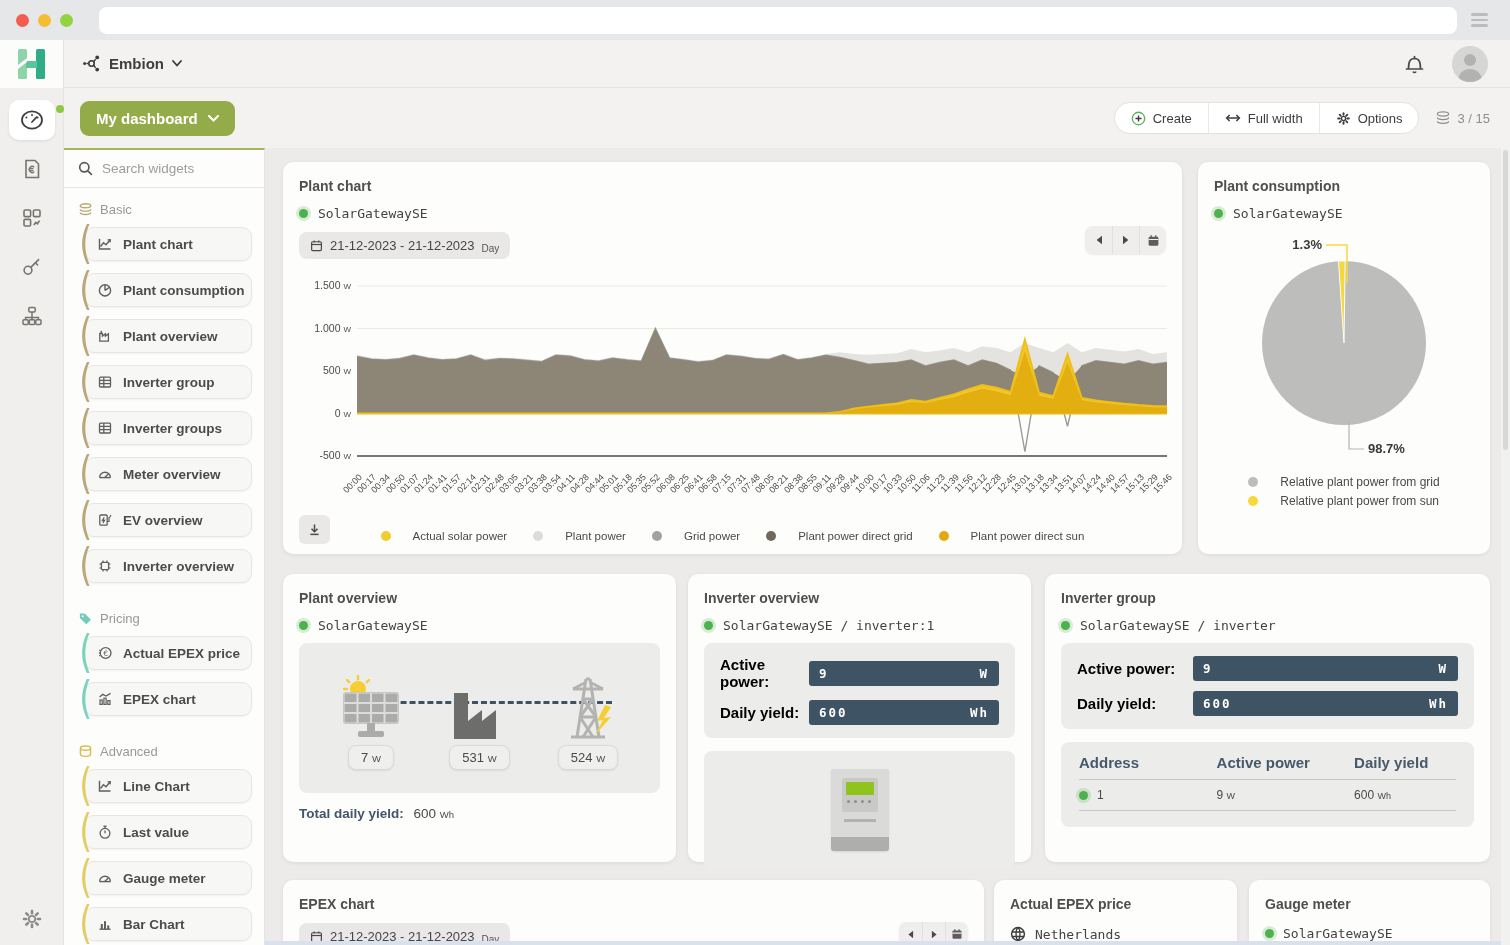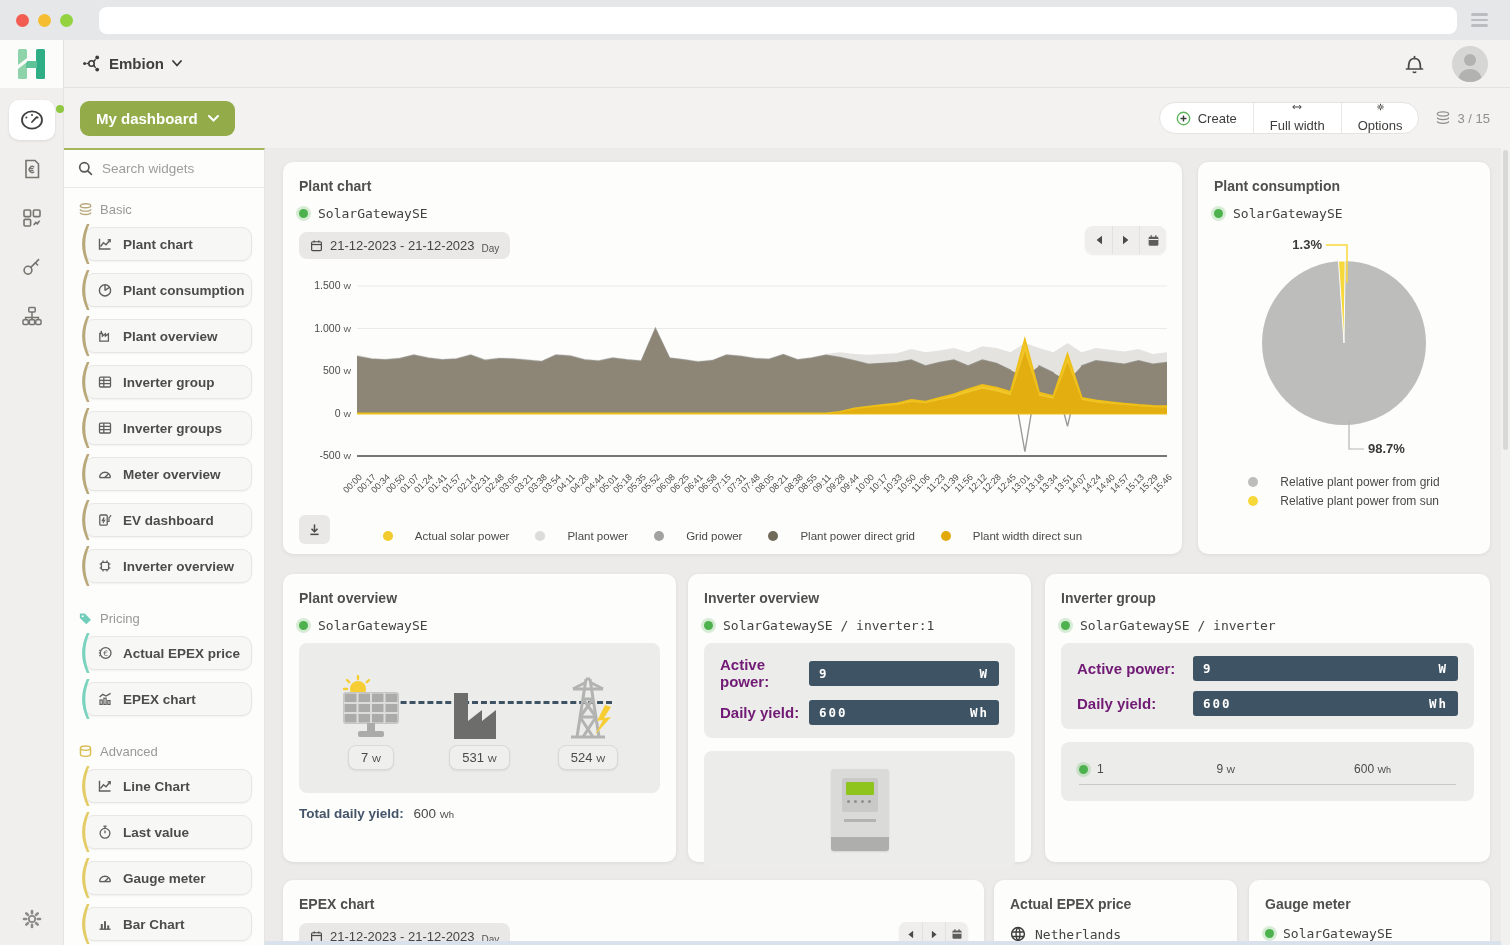--- a/index.html
+++ b/index.html
@@ -39,21 +39,21 @@
   
   .toolbar { position:absolute; left:64px; top:88px; height:60px; right:0; background:#f3f2f0;
     display:flex; align-items:center; padding:0 20px 0 16px; }
   .dash-btn { display:flex; align-items:center; gap:10px; background:#93ac49; color:#fff;
     border:none; border-radius:9px; height:35px; padding:0 16px; font-size:15px; font-weight:700; cursor:pointer;
     font-family:"Liberation Sans",sans-serif; }
   .toolbar-right { margin-left:auto; display:flex; align-items:center; gap:16px; }
   .btn-group { display:flex; background:#fff; border:1px solid #e4e3e1; border-radius:18px; overflow:hidden; height:32px;}
   .btn-group button { display:flex; align-items:center; gap:7px; background:none; border:none;
     padding:0 16px; font-size:13px; color:#3c3c3a; cursor:pointer; font-family:"Liberation Sans",sans-serif;}
-  .btn-group button + button { border-left:1px solid #e9e8e6;flex-direction:column; }
+  .btn-group button + button { border-left:1px solid #e9e8e6; }
   .layer-count { display:flex; align-items:center; gap:6px; color:#8e8e8c; font-size:13px; }
 
   
   .widget-sidebar { position:absolute; left:64px; top:148px; width:201px; bottom:0; background:#fdfdfc;
     border-top:2px solid #a4b75a; border-right:1px solid #e5e4e2; overflow:hidden; }
   .search-row { display:flex; align-items:center; gap:9px; height:38px; padding:0 14px;
     border-bottom:1px solid #e9e8e6; }
   .search-row input { border:none; outline:none; font-size:13.5px; color:#4a4a48; width:140px;
     background:transparent; font-family:"Liberation Sans",sans-serif;}
   .search-row input::placeholder { color:#9d9d9b; }
@@ -123,21 +123,21 @@
   .total-row { margin-top:13px; font-size:13.5px; }
   .total-label { font-weight:700; color:#44556a; }
   .total-value { color:#4a4a48; margin-left:6px; }
   .total-value .u { font-size:9.5px; }
 
   #inverter-overview-card { left:423px; top:426px; width:343px; height:288px; }
   #inverter-group-card { left:780px; top:426px; width:445px; height:288px; }
   .kv-panel { margin-top:10px; background:#ececea; border-radius:8px; padding:13px 16px;
     display:flex; flex-direction:column; gap:10px; }
   .kv-row { display:flex; align-items:center; }
-  .kv-label { font-size:15px; font-weight:700; color:#701a75; flex:1; }
+  .kv-label { font-size:15px; font-weight:700; color:#000000; flex:1; }
   .kv-badge { background:#3e5363; border-radius:3px; height:25px; display:flex; align-items:center;
     justify-content:space-between; padding:0 10px; color:#fff;
     font-family:"DejaVu Sans Mono",monospace; font-size:12.5px; font-weight:700; letter-spacing:2px; }
   #inverter-overview-card .kv-badge { width:190px; }
   #inverter-group-card .kv-badge { width:265px; }
   .device-panel { margin-top:13px; background:#ececea; border-radius:8px; height:118px;
     display:flex; align-items:center; justify-content:center; }
   .inv-device { width:58px; height:82px; background:#dadad8; border-radius:3px; position:relative;
     box-shadow:0 1px 2px rgba(0,0,0,.1); }
   .inv-panel { position:absolute; left:11px; top:9px; width:36px; height:34px; background:#c9c9c7; border-radius:2px; }
@@ -414,21 +414,21 @@
       <span class="wlabel">Meter overview</span>
     </div>
     <div class="witem">
       <span class="bracket" style="color: rgb(185, 168, 122);">(</span>
       <svg width="16" height="16" viewBox="0 0 16 16">
         <rect x="2.8" y="3" width="7.4" height="10.2" rx="1" fill="none" stroke="#5f5f5d" stroke-width="1.3"></rect>
         <polyline points="7.2,5.4 5.4,8.6 7.6,8.3 6,11" fill="none" stroke="#5f5f5d" stroke-width="1.2"></polyline>
         <path d="M10.2,9.5 h1.8 V5.8 l1.4,-1.4" fill="none" stroke="#5f5f5d" stroke-width="1.2"></path>
         <line x1="13.6" y1="3" x2="13.6" y2="4.4" stroke="#5f5f5d" stroke-width="1.2"></line>
       </svg>
-      <span class="wlabel">EV dashboard</span>
+      <span class="wlabel">EV overview</span>
     </div>
     <div class="witem">
       <span class="bracket" style="color: rgb(185, 168, 122);">(</span>
       <svg width="16" height="16" viewBox="0 0 16 16">
         <rect x="4.4" y="4.4" width="7.2" height="7.2" rx="1" fill="none" stroke="#5f5f5d" stroke-width="1.3"></rect>
         <g stroke="#5f5f5d" stroke-width="1.2">
           <line x1="6" y1="4.4" x2="6" y2="2.6"></line>
             <line x1="10" y1="4.4" x2="10" y2="2.6"></line>
           <line x1="6" y1="11.6" x2="6" y2="13.4"></line>
             <line x1="10" y1="11.6" x2="10" y2="13.4"></line>
@@ -658,21 +658,21 @@
       <span class="legend-item">
         <span class="ldot" style="background: rgb(162, 162, 158);"></span>
         <span>Grid power</span>
         </span>
       <span class="legend-item">
         <span class="ldot" style="background: rgb(111, 106, 90);"></span>
         <span>Plant power direct grid</span>
         </span>
       <span class="legend-item">
         <span class="ldot" style="background: rgb(226, 169, 12);"></span>
-        <span>Plant width direct sun</span>
+        <span>Plant power direct sun</span>
         </span>
     </div>
   </section>
 
   <section class="card" id="plant-consumption-card">
     <div class="card-title">Plant consumption</div>
     <div class="device-row">
       <span class="gdot"></span>
       <span class="device-name">SolarGatewaySE</span>
     </div>
@@ -830,20 +830,25 @@
       </div>
       <div class="kv-row">
         <span class="kv-label">Daily yield:</span>
         <span class="kv-badge">
           <span>600</span>
             <span>Wh</span>
           </span>
       </div>
     </div>
     <div class="tbl-panel">
+      <div class="tbl-head">
+        <span>Address</span>
+        <span>Active power</span>
+        <span>Daily yield</span>
+      </div>
       <div class="tbl-row">
         <span class="addr-cell">
             <span class="gdot"></span>
           <span>1</span>
           </span>
         <span><span>9</span>&nbsp;<span class="u">W</span></span>
         <span><span>600</span>&nbsp;<span class="u">Wh</span></span>
       </div>
     </div>
   </section>

